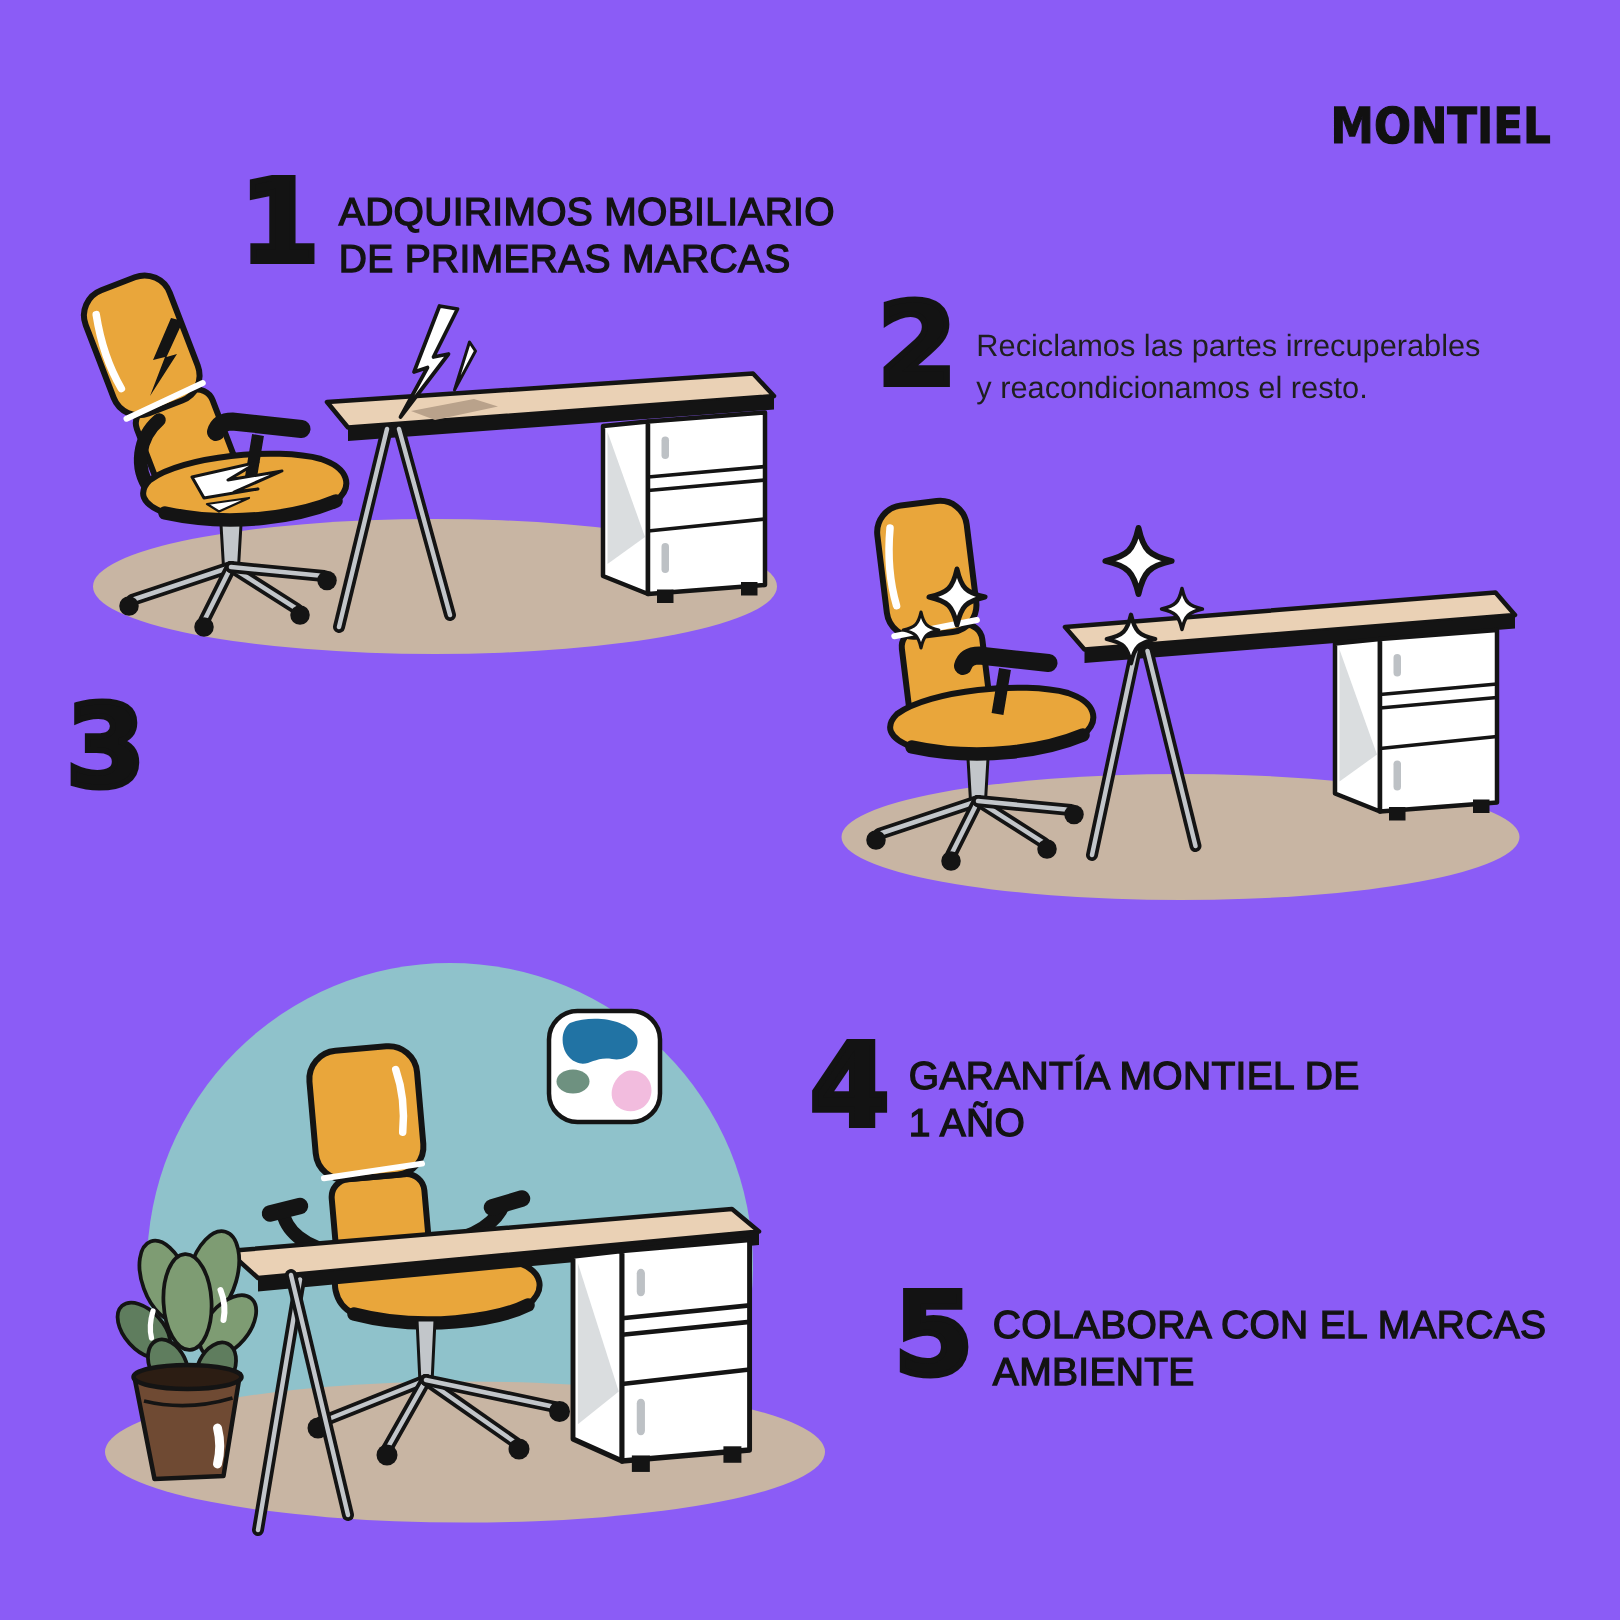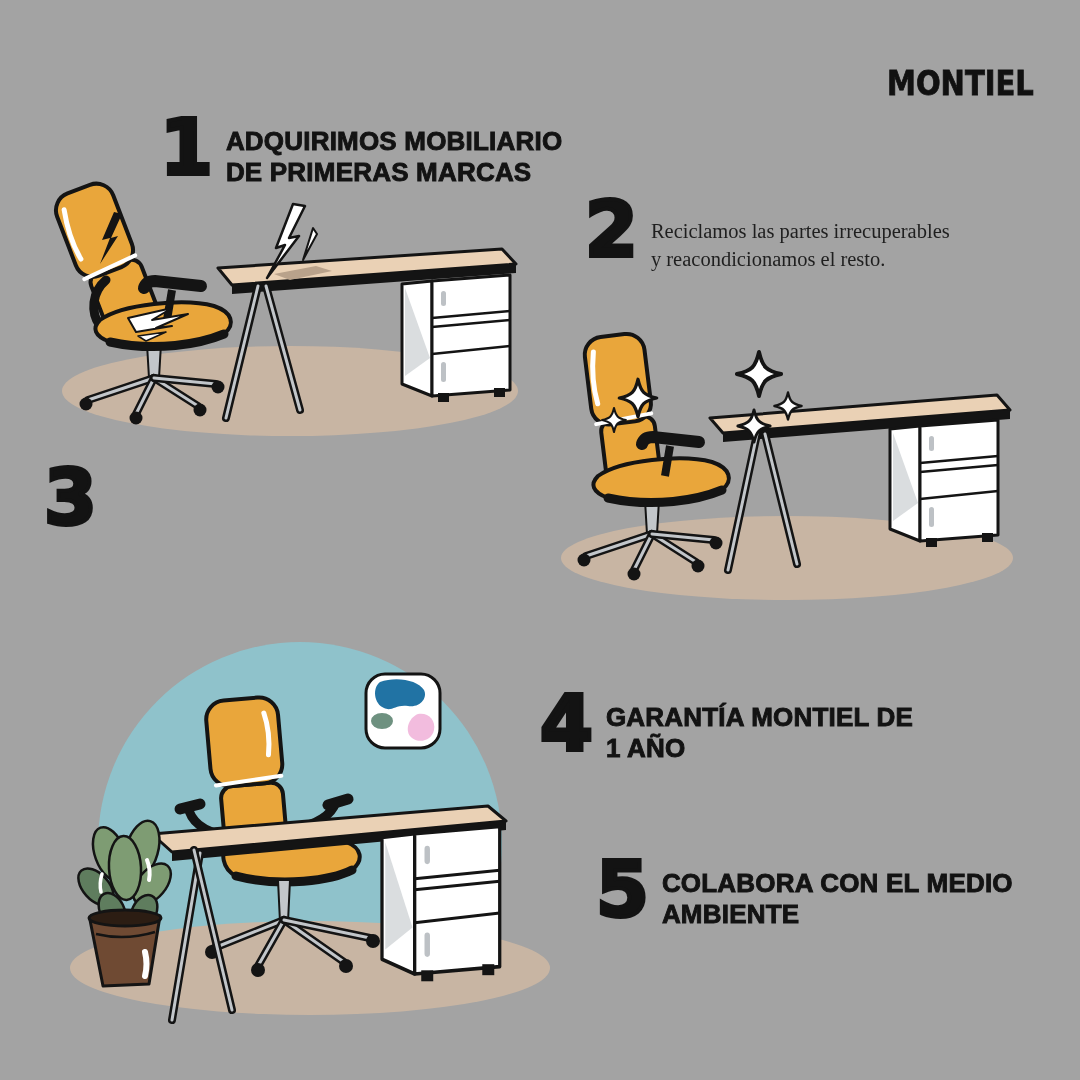--- a/index.html
+++ b/index.html
@@ -11,32 +11,32 @@
     --metal:#C2C6CA;
     --metal-dark:#9AA0A6;
     --pot:#6F4A33;
     --leaf:#7E9C73;
     --leaf-dark:#5F7D5E;
     --art-blue:#2173A4;
     --art-pink:#F2BCDE;
     --art-green:#6E9180;
   }
   html,body{margin:0;padding:0;background:#fff;}
-  .canvas{position:relative;width:1080px;height:1080px;background:#a3a3a3;overflow:hidden;
+  .canvas{position:relative;width:1080px;height:1080px;background:#8b5cf6;overflow:hidden;
           font-family:"Liberation Sans",sans-serif;color:var(--ink);}
   .logo{position:absolute;top:64px;right:46px;font-family:"DejaVu Sans",sans-serif;
         font-weight:bold;font-size:33px;letter-spacing:0px;color:#111;
         transform:scaleX(0.88);transform-origin:100% 0;-webkit-text-stroke:0.8px #111;}
   .step{position:absolute;display:flex;gap:13px;align-items:flex-start;}
   .num{font-family:"DejaVu Sans",sans-serif;font-weight:bold;font-size:76px;line-height:58px;
        color:#131313;-webkit-text-stroke:4px #131313;}
   .txt{display:flex;flex-direction:column;margin-top:7px;}
-  .title{margin:0;font-size:26px;line-height:31px;font-weight:bold;letter-spacing:0.2px;
+  .title{margin:0;font-size:26px;line-height:31px;font-weight:normal;letter-spacing:0.2px;
          white-space:pre-line;color:#131313;-webkit-text-stroke:0.9px #131313;}
-  .desc{margin:9px 0 0 0;font-size:20.5px;line-height:28px;color:#1f1f1f;white-space:pre-line;font-family:Liberation Serif, serif;}
+  .desc{margin:9px 0 0 0;font-size:20.5px;line-height:28px;color:#1f1f1f;white-space:pre-line;}
   .s1{left:160px;top:119px;}
   .s2{left:585px;top:201px;}
   .s3{left:44px;top:469px;}
   .s4{left:540px;top:695px;}
   .s5{left:596px;top:861px;}
   .ill{position:absolute;}
   .i1{left:50px;top:178px;}
   .i2{left:552px;top:322px;}
   .i3{left:52px;top:622px;}
   
@@ -129,21 +129,21 @@
     <div class="num">4</div>
     <div class="txt">
       <h2 class="title">GARANTÍA MONTIEL DE
 1 AÑO</h2>
     </div>
   </section>
 
   <section class="step s5">
     <div class="num">5</div>
     <div class="txt">
-      <h2 class="title">COLABORA CON EL MEDIO
+      <h2 class="title">COLABORA CON EL MARCAS
 AMBIENTE</h2>
     </div>
   </section>
 
   <svg class="ill i1" width="475" height="262" viewBox="0 0 475 262">
     <ellipse cx="240" cy="213" rx="228" ry="45" class="ground"></ellipse>
 
     <g>
       <use href="#chairBase" transform="translate(104,170)"></use>
       <use href="#chairBack" transform="translate(86,152) rotate(-21)"></use>

